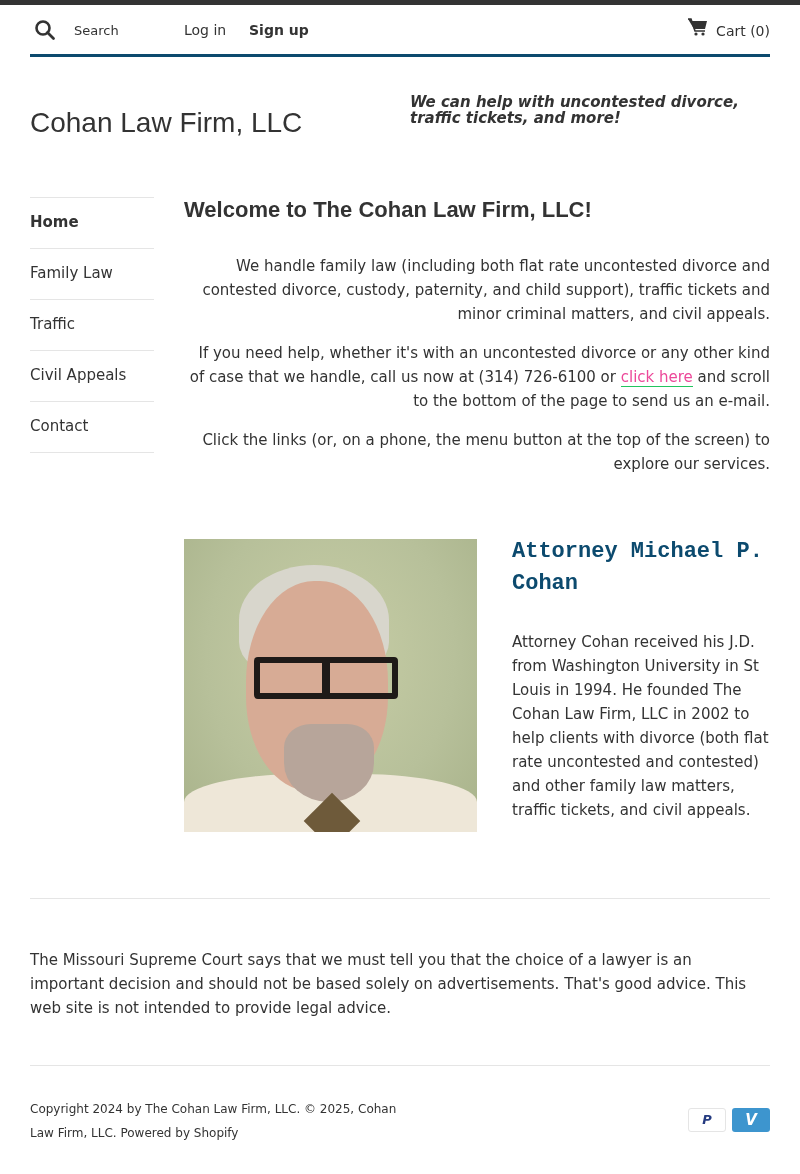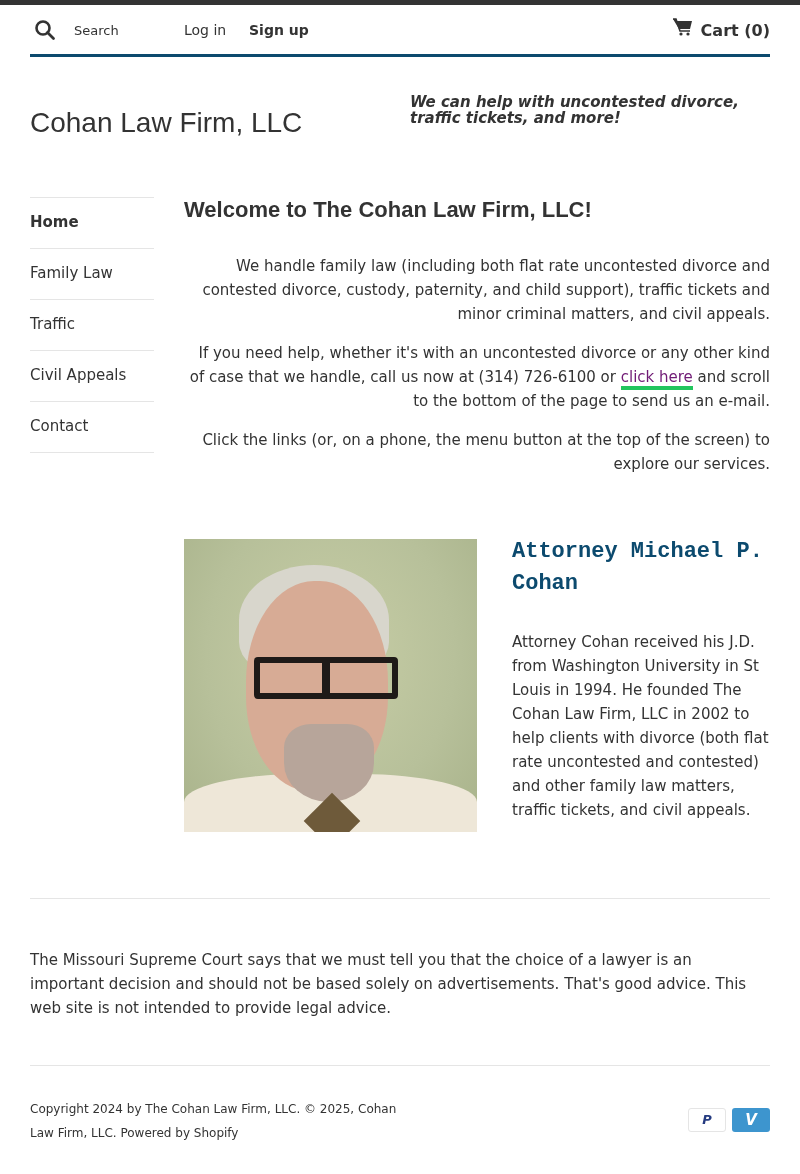--- a/index.html
+++ b/index.html
@@ -29,22 +29,22 @@
       background: transparent;
     }
     .search-input::placeholder { color: #333; }
     .nav-link {
       position: absolute; top: 13px; font-size: 14px; color: #333;
       text-decoration: none; cursor: pointer;
     }
     .login { left: 154px; }
     .signup { left: 219px; font-weight: bold; }
     .cart {
-      position: absolute; right: 0; top: 13px; font-size: 16px; color: #333;
-      display: flex; align-items: center; gap: 8px; cursor: pointer; font-weight: bold;
+      position: absolute; right: 0; top: 13px; font-size: 14px; color: #333;
+      display: flex; align-items: center; gap: 8px; cursor: pointer;
     }
     .cart svg { width: 20px; height: 18px; }
 
     .site-title {
       position: absolute; left: 30px; top: 106px;
       font-family: "Liberation Sans", sans-serif;
       font-size: 28px; line-height: 34px; color: #333;
       cursor: pointer;
     }
     .tagline {
@@ -64,21 +64,21 @@
     }
     .sidenav .item.active { font-weight: bold; }
 
     .main { position: absolute; left: 184px; top: 195px; width: 586px; }
     .page-title {
       font-family: "Liberation Sans", sans-serif;
       font-size: 22px; line-height: 30px; color: #333; margin-bottom: 29px;
     }
     .main p { margin-bottom: 15px; text-align: right; }
     .main a.inline-link {
-      color: #701a75; text-decoration: none; border-bottom: 4px solid #22c55e;
+      color: #ec4899; text-decoration: none; border-bottom: 1px solid #22c55e;
       cursor: pointer;
     }
 
     .photo {
       position: absolute; left: 184px; top: 539px; width: 293px; height: 293px;
       background: radial-gradient(ellipse at 50% 40%, #c8cea6 0%, #b7c09a 60%, #a8b28a 100%);
       overflow: hidden;
     }
     .photo .hair {
       position: absolute; left: 55px; top: 26px; width: 150px; height: 110px;

